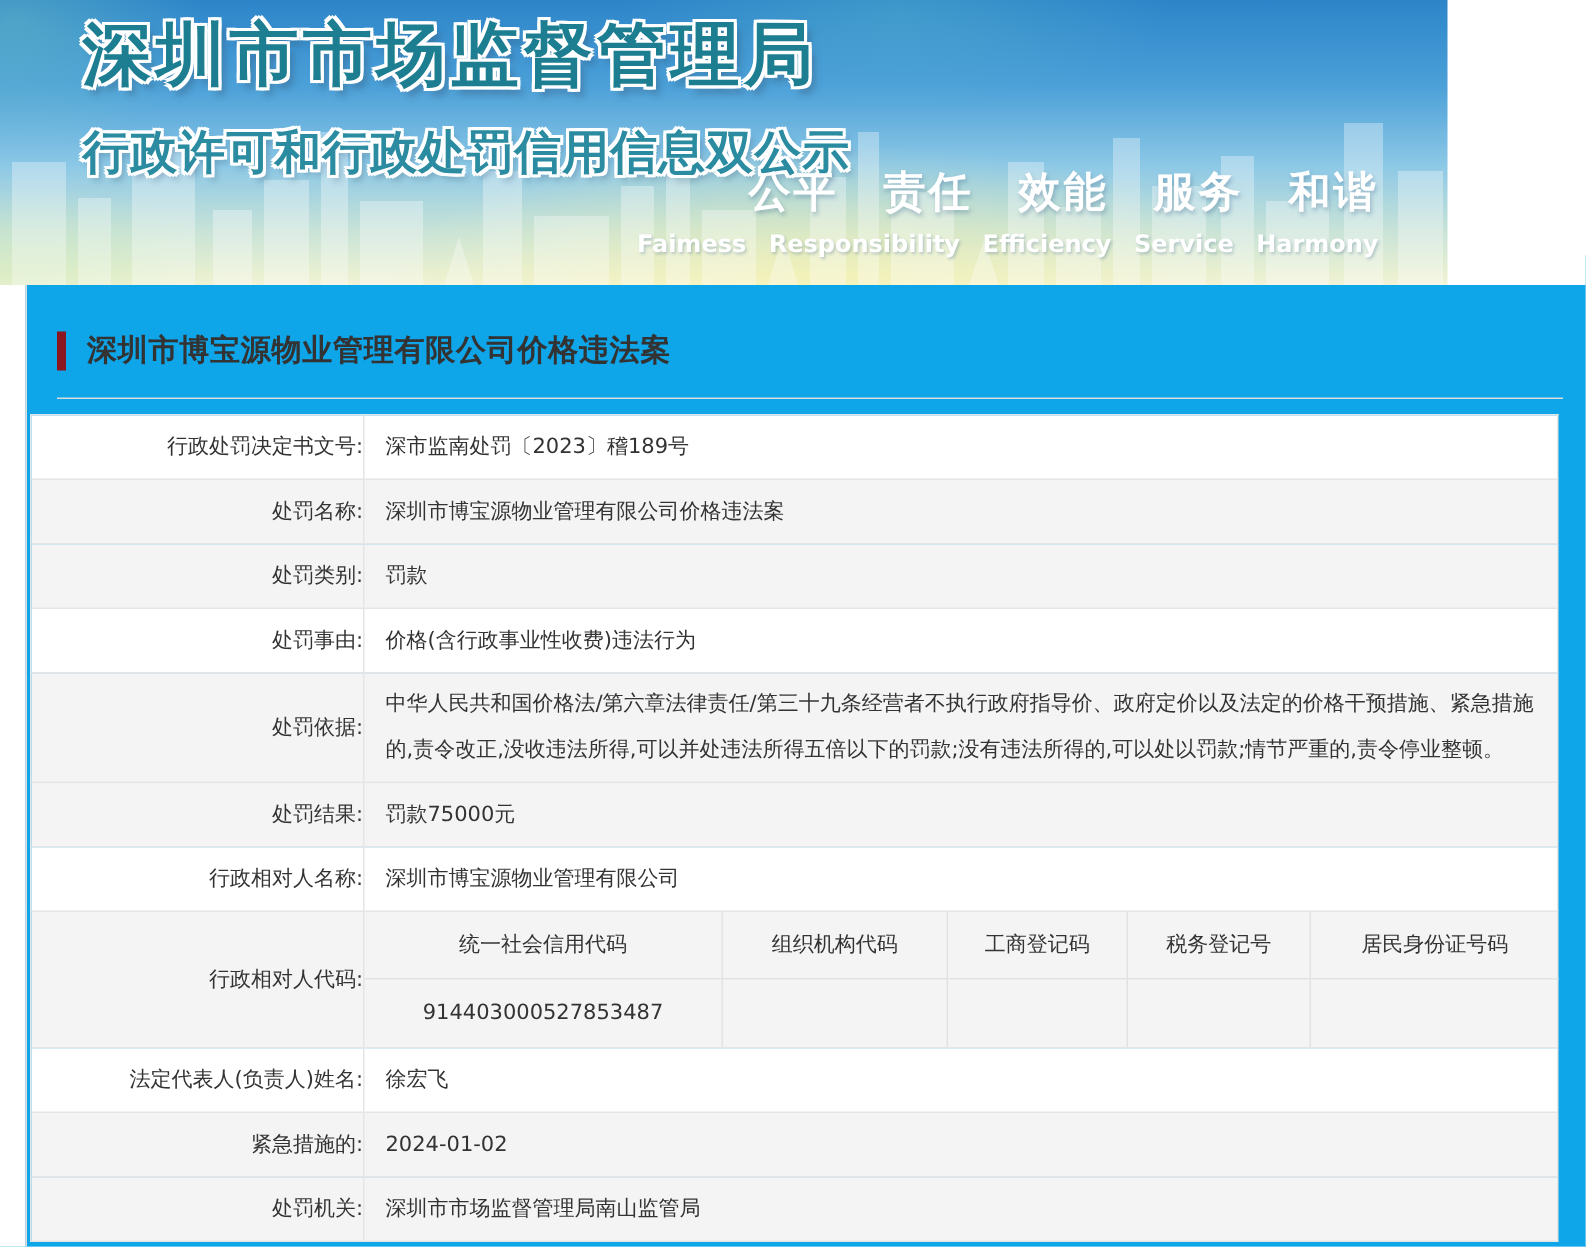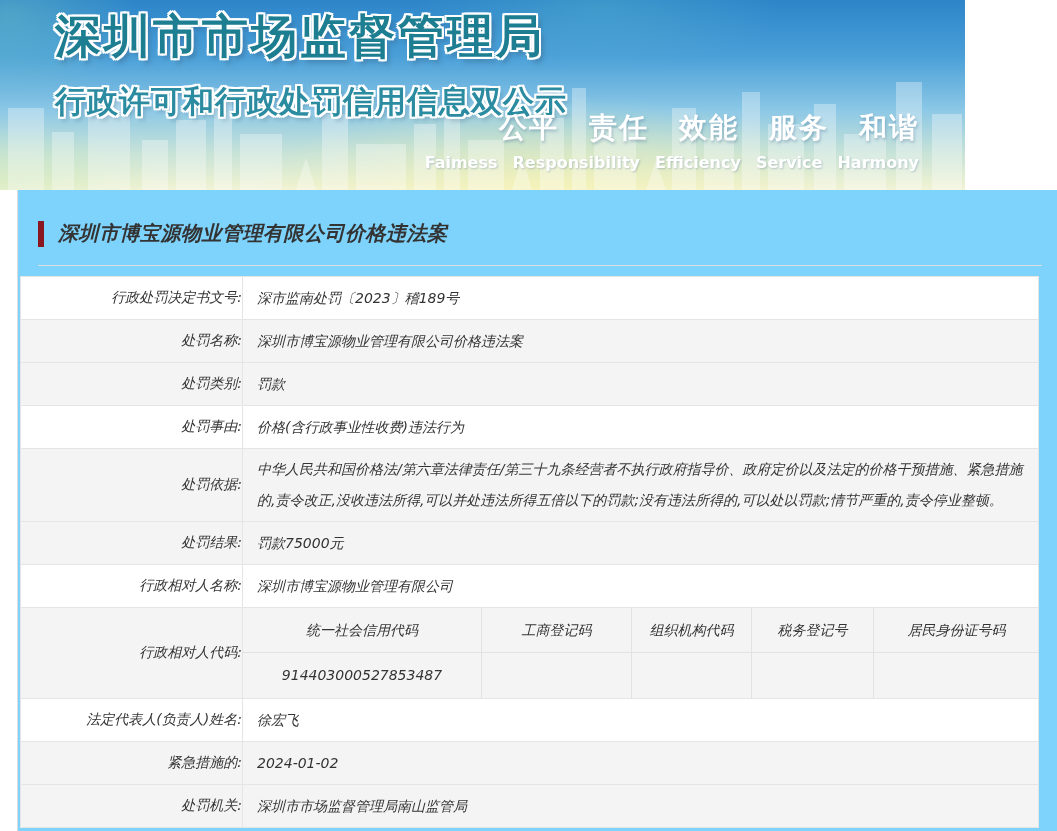--- a/index.html
+++ b/index.html
@@ -23,21 +23,21 @@
     text-shadow:-2px -2px 0 #fff,2px -2px 0 #fff,-2px 2px 0 #fff,2px 2px 0 #fff,0 -2px 0 #fff,0 2px 0 #fff,-2px 0 0 #fff,2px 0 0 #fff,3px 4px 4px rgba(50,80,110,.35); }
   .slogan { position:absolute; right:46px; top:82px; z-index:3; text-align:right;margin-top:27px; }
   .slogan-cn { display:flex; gap:30px; justify-content:flex-end;
     font-size:28px; font-weight:bold; color:#fff; letter-spacing:2px;
     text-shadow:1px 2px 3px rgba(60,100,140,.35); }
   .slogan-en { display:flex; gap:15px; justify-content:flex-end; margin-top:6px;
     font-size:16px; font-weight:bold; color:#fff; text-shadow:1px 1px 2px rgba(60,100,140,.3); }
 
   
   .content { position:absolute; left:17px; top:190px; width:1040px; height:641px;
-    border-left:1px solid #ddd; background:#7dd3fc;font-style:italic; }
+    border-left:1px solid #ddd; background:#0ea5e9; }
   .case-title-wrap { display:flex; align-items:center; gap:14px; padding:30px 0 18px 20px; }
   .accent-bar { width:6px; height:26px; background:#8a161f; }
   .case-title { font-size:20px; font-weight:600; color:#333; letter-spacing:.5px; }
   .title-rule { border:none; border-top:1px solid #dcdcdc; margin:0 15px 10px 20px; }
 
   .ptable { margin-left:2px; width:1019px; border:1px solid #e5e5e5; border-bottom:none; font-size:14px; color:#333; }
   .t-row { display:flex; border-bottom:1px solid #e5e5e5; background:#fff; }
   .t-row.shaded { background:#f4f4f4; }
   .t-label { width:222px; flex:0 0 222px; border-right:1px solid #e5e5e5;
     display:flex; align-items:center; justify-content:flex-end;
@@ -144,22 +144,22 @@
       </div>
       <div class="t-row">
         <div class="t-label">行政相对人名称:</div>
         <div class="t-value">深圳市博宝源物业管理有限公司</div>
       </div>
       <div class="t-row shaded">
         <div class="t-label">行政相对人代码:</div>
         <div class="t-value no-pad">
           <div class="codes">
             <div class="codes-cell head">统一社会信用代码</div>
+            <div class="codes-cell head">组织机构代码</div>
             <div class="codes-cell head">工商登记码</div>
-            <div class="codes-cell head">组织机构代码</div>
             <div class="codes-cell head">税务登记号</div>
             <div class="codes-cell head">居民身份证号码</div>
             <div class="codes-cell">914403000527853487</div>
             <div class="codes-cell"></div>
             <div class="codes-cell"></div>
             <div class="codes-cell"></div>
             <div class="codes-cell"></div>
           </div>
         </div>
       </div>

